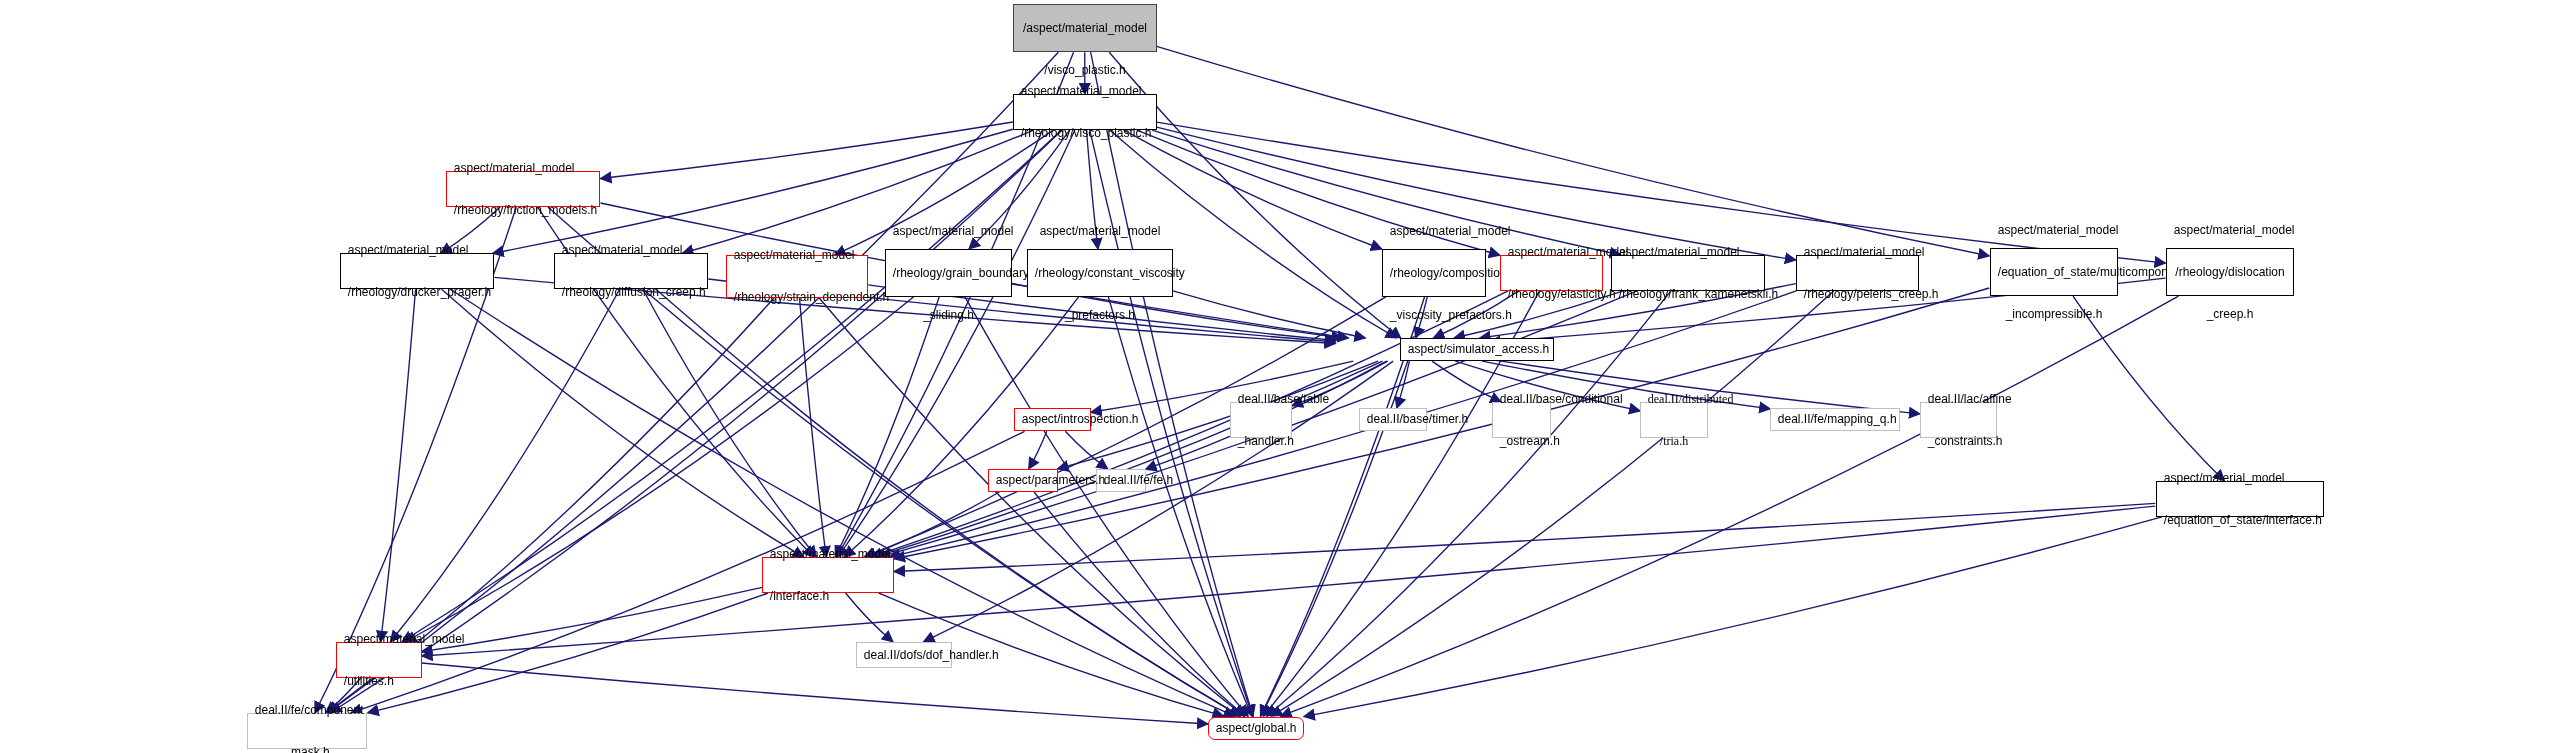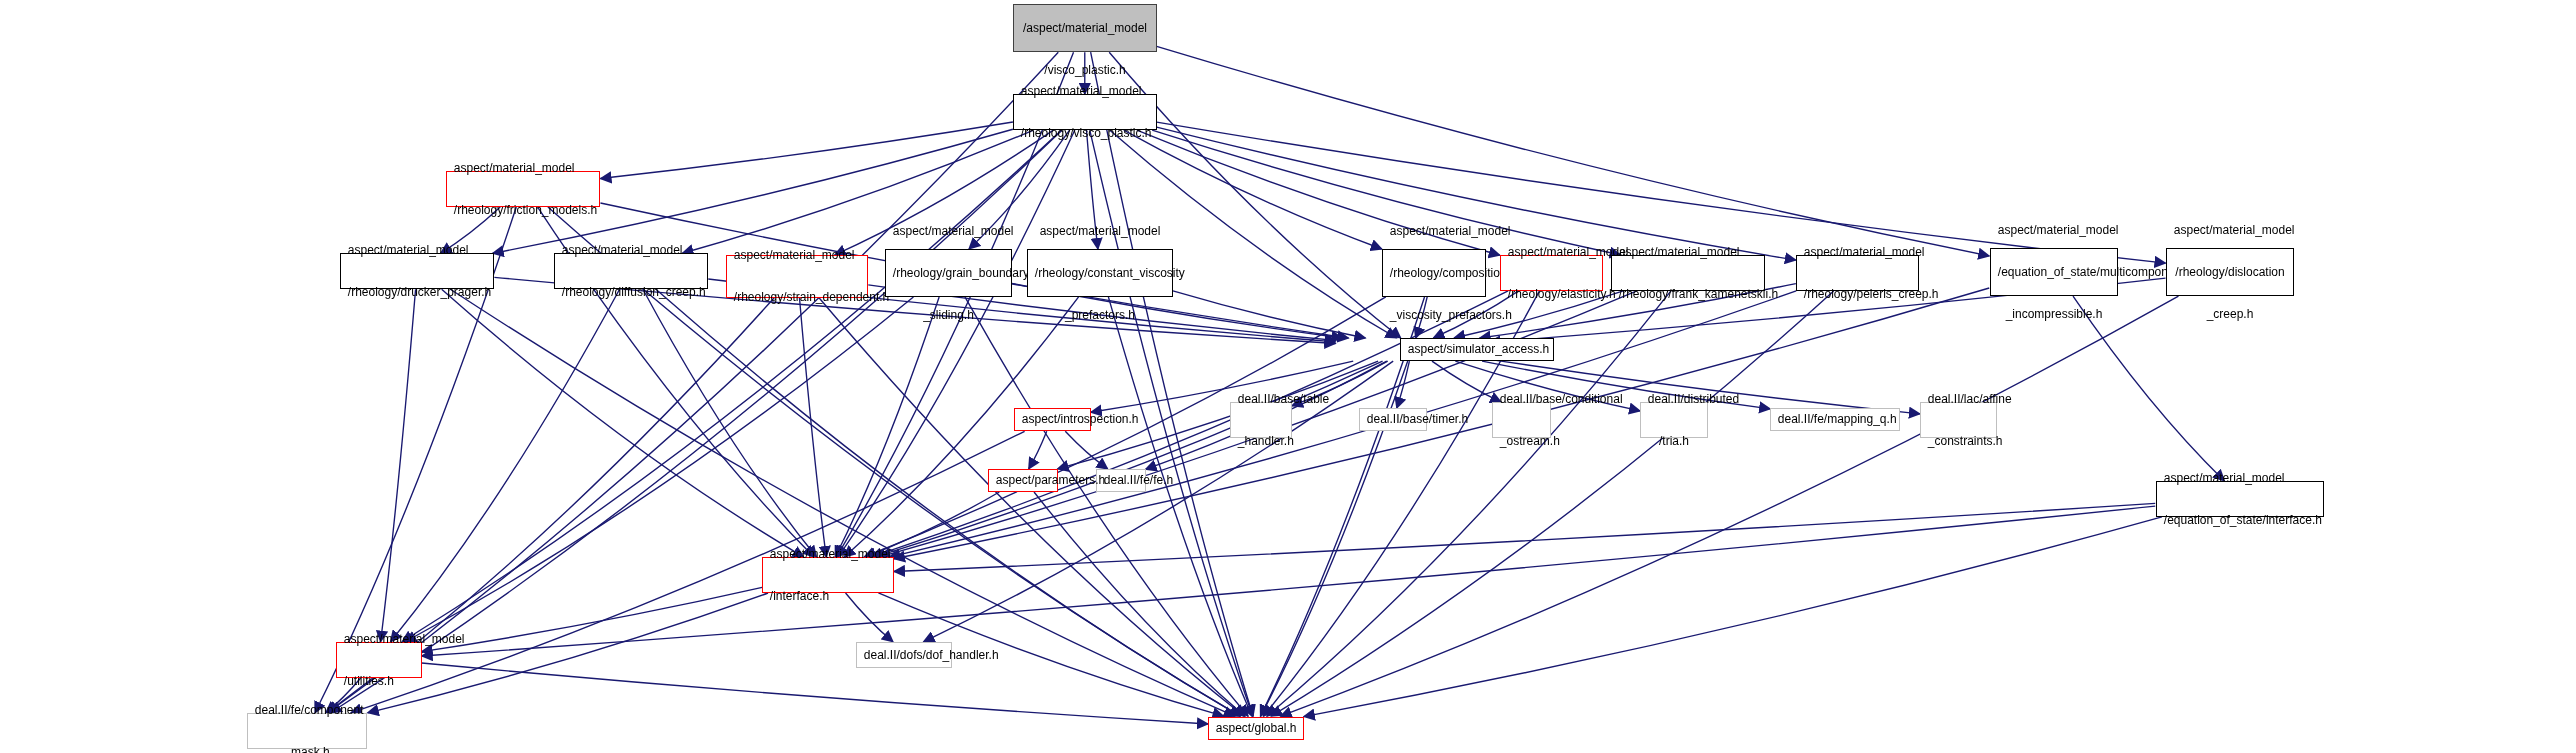--- a/index.html
+++ b/index.html
@@ -189,21 +189,21 @@
       <span class="line">deal.II/base/table</span>
       <span class="line">_handler.h</span>
     </div>
     <div class="node ext center" style="left: 1359px; top: 408px; width: 68px; height: 23px;">
       <span class="line">deal.II/base/timer.h</span>
     </div>
     <div class="node ext center" style="left: 1492px; top: 402px; width: 59px; height: 36px;">
       <span class="line">deal.II/base/conditional</span>
       <span class="line">_ostream.h</span>
     </div>
-    <div class="node ext center" style="left: 1640px; top: 402px; width: 68px; height: 36px;">
+    <div class="node ext center" style="left: 1640px; top: 402px; width: 68px; height: 36px; font-family: Liberation Serif, serif;">
       <span class="line">deal.II/distributed</span>
       <span class="line">/tria.h</span>
     </div>
     <div class="node ext center" style="left: 1770px; top: 408px; width: 130px; height: 23px;">
       <span class="line">deal.II/fe/mapping_q.h</span>
     </div>
     <div class="node ext center" style="left: 1920px; top: 402px; width: 77px; height: 36px;">
       <span class="line">deal.II/lac/affine</span>
       <span class="line">_constraints.h</span>
     </div>
@@ -225,17 +225,17 @@
       <span class="line">aspect/material_model</span>
       <span class="line">/utilities.h</span>
     </div>
     <div class="node ext center" style="left: 856px; top: 642px; width: 96px; height: 26px;">
       <span class="line">deal.II/dofs/dof_handler.h</span>
     </div>
     <div class="node ext center" style="left: 247px; top: 713px; width: 120px; height: 36px;">
       <span class="line">deal.II/fe/component</span>
       <span class="line">_mask.h</span>
     </div>
-    <div class="node red" style="left: 1208px; top: 717px; width: 96px; height: 23px;">
+    <div class="node red" style="left: 1208px; top: 717px; width: 96px; height: 23px; border-radius: 7px;">
       <span class="line">aspect/global.h</span>
     </div>
   </div>
 
 
 </body></html>

